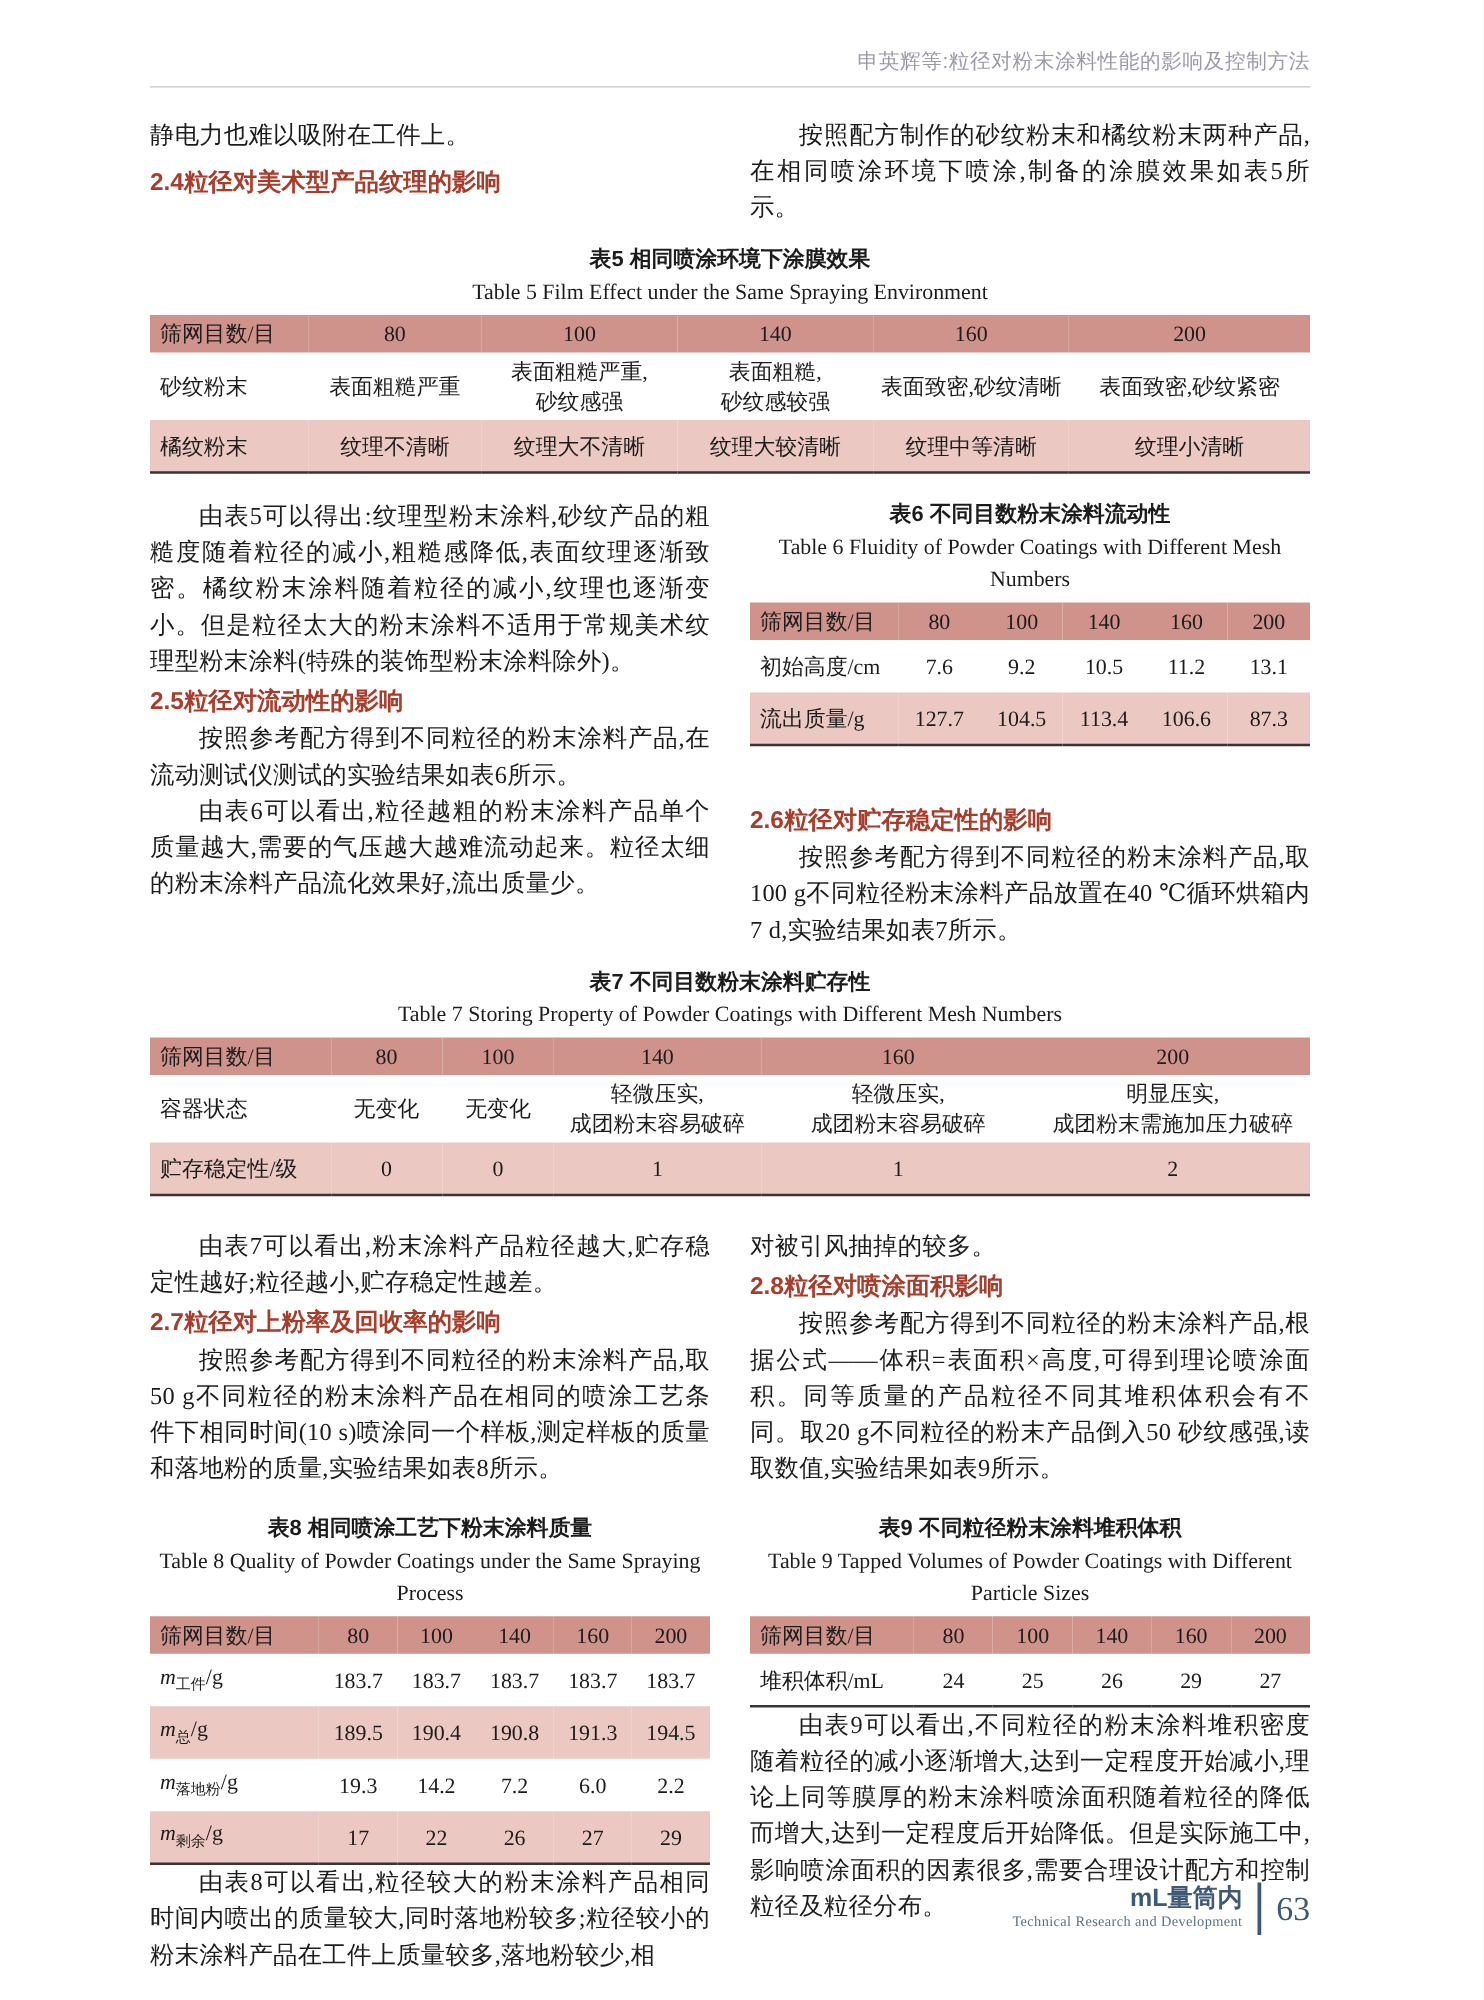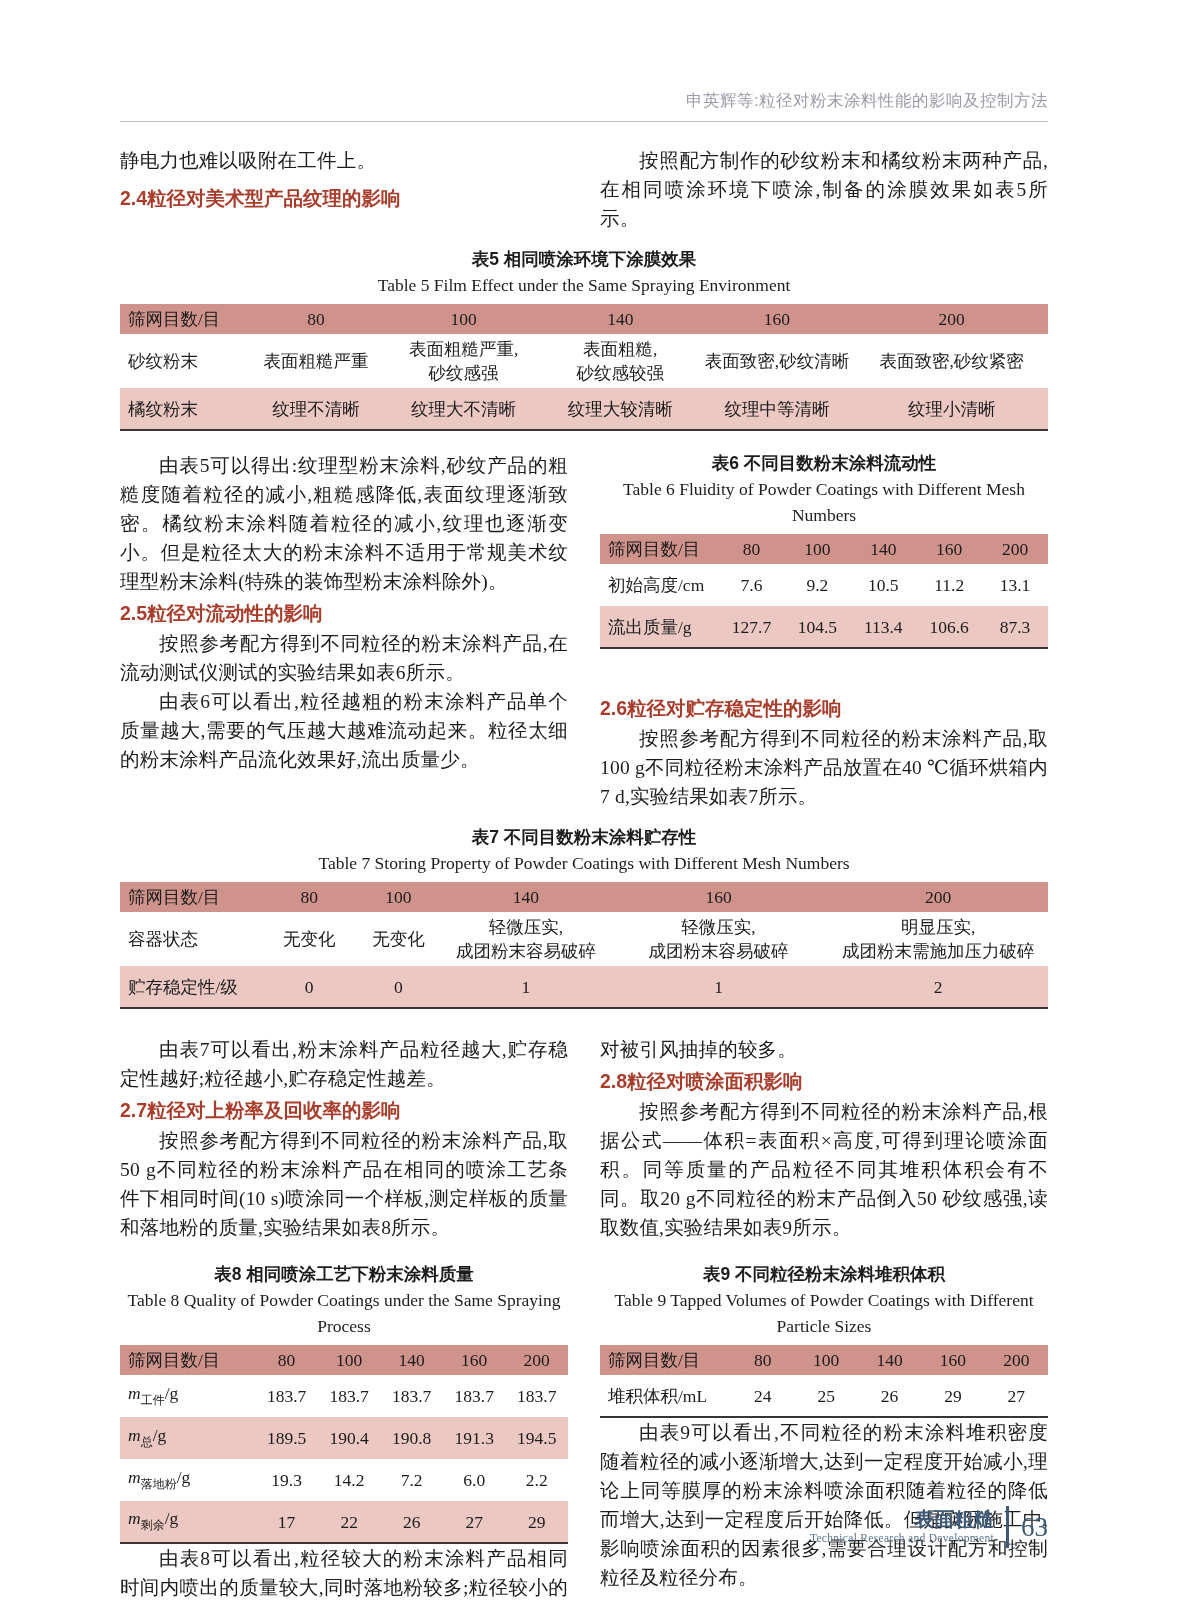--- a/index.html
+++ b/index.html
@@ -6,21 +6,21 @@
   .page{
     position:relative; width:1187px; height:1600px; background:#ffffff;
     margin:0 auto; overflow:hidden;
     font-family:"Liberation Serif","DejaVu Serif",serif;
     color:#1c1c1c;
   }
   .content{position:absolute; left:120px; top:0; width:928px;}
 
   
   .running-head{
-    padding-top:90px; text-align:right;
+    padding-top:38px; text-align:right;
     font-family:"Liberation Sans","DejaVu Sans",sans-serif;
     font-size:16.5px; color:#9b9aa6; letter-spacing:.5px;
     border-bottom:1px solid #c3c3cb; padding-bottom:9px;
   }
 
   
   .cols{display:flex; gap:32px; align-items:flex-start;}
   .col{width:448px; flex:0 0 448px;}
 
   p.body{
@@ -352,19 +352,19 @@
             </table>
         </div>
         <p class="body indent mt26">由表9可以看出,不同粒径的粉末涂料堆积密度随着粒径的减小逐渐增大,达到一定程度开始减小,理论上同等膜厚的粉末涂料喷涂面积随着粒径的降低而增大,达到一定程度后开始降低。但是实际施工中,影响喷涂面积的因素很多,需要合理设计配方和控制粒径及粒径分布。</p>
       </div>
     </div>
 
   </div>
 
   <div class="footer">
     <div class="labels">
-      <div class="cn">表面粗糙</div>
+      <div class="cn">mL量筒内</div>
       <div class="en">Technical Research and Development</div>
     </div>
     <div class="bar"></div>
     <div class="pagenum">63</div>
   </div>
 </div>
 
 </body></html>

